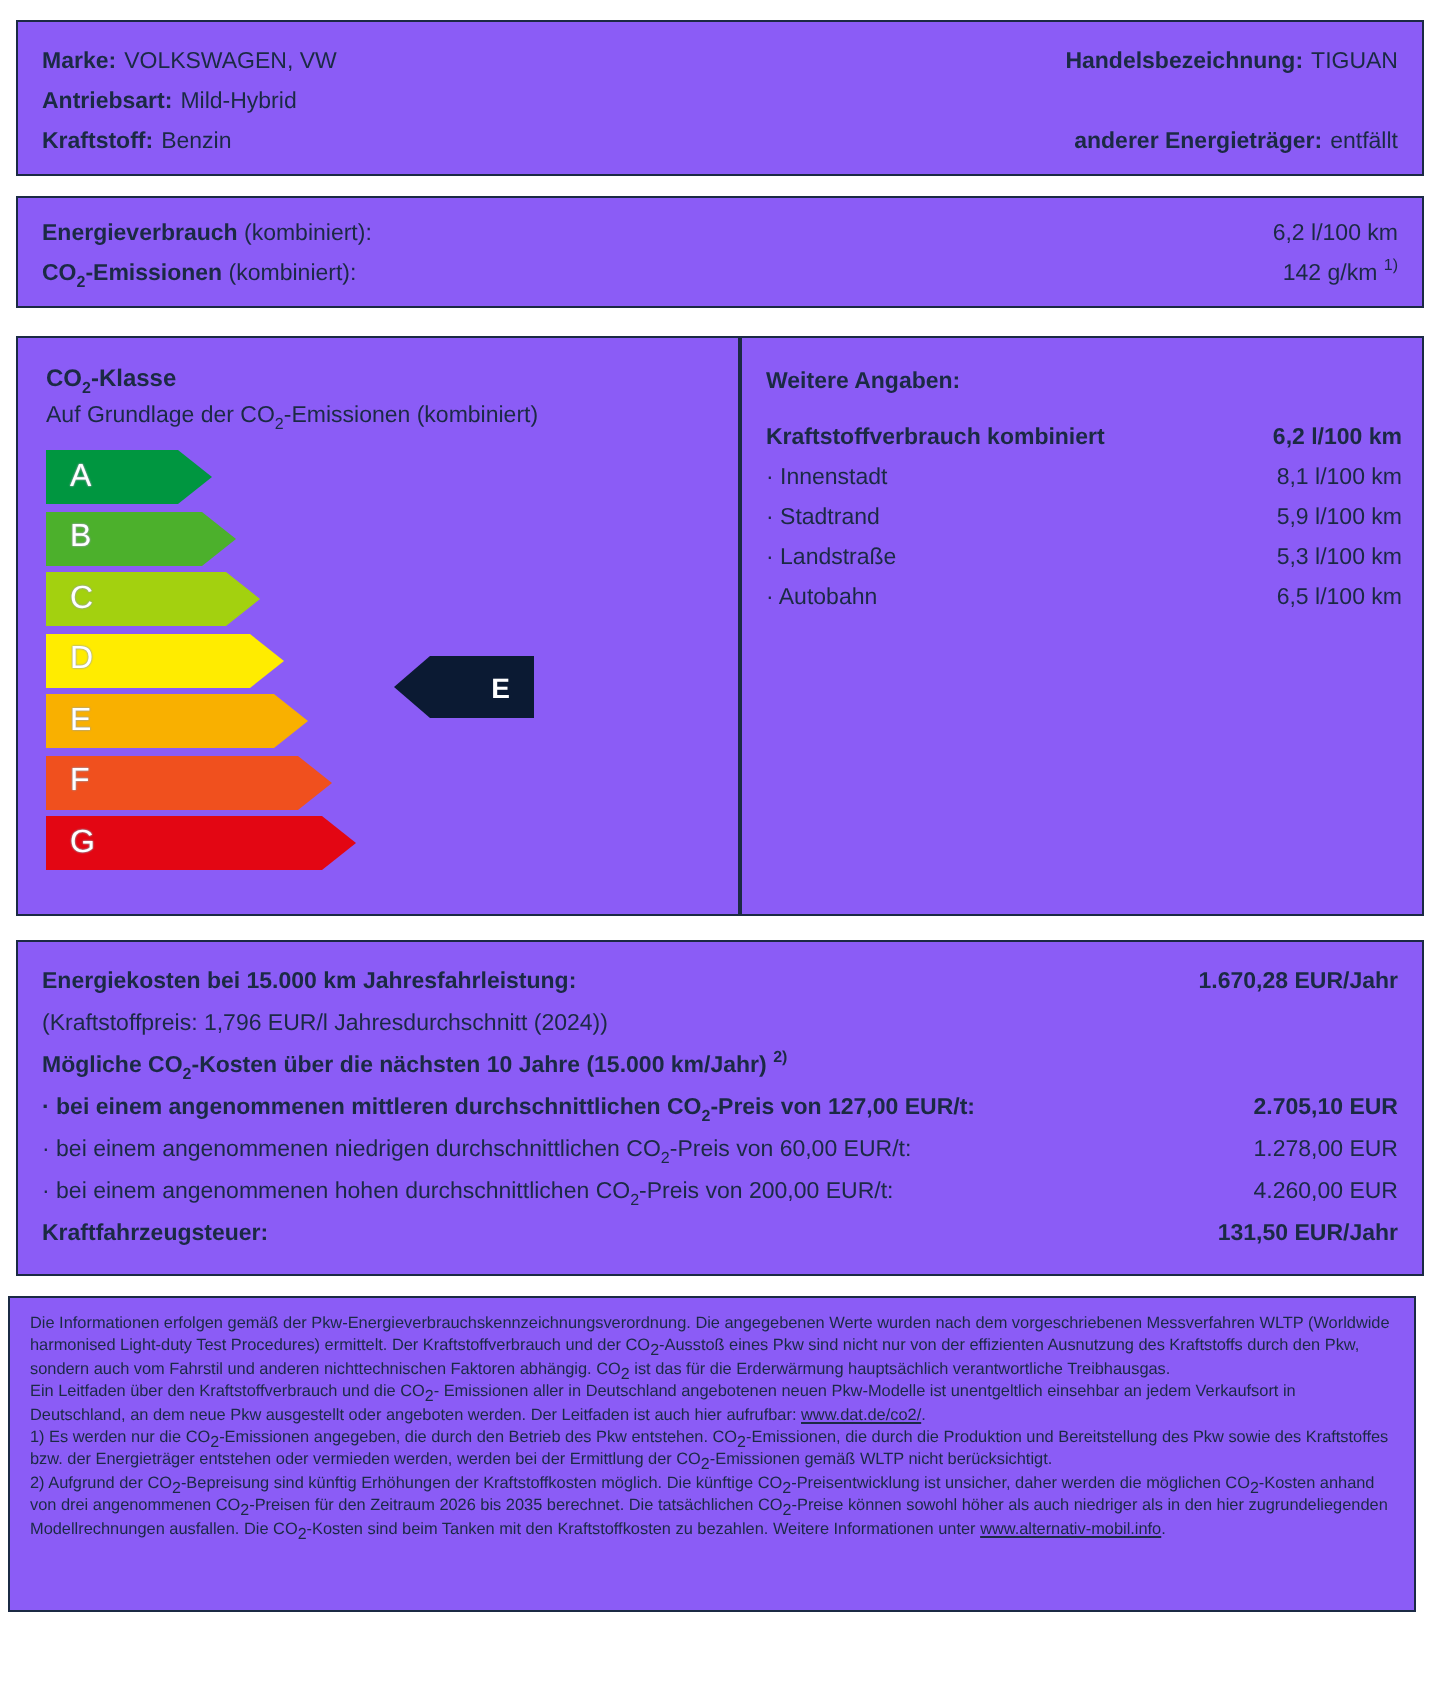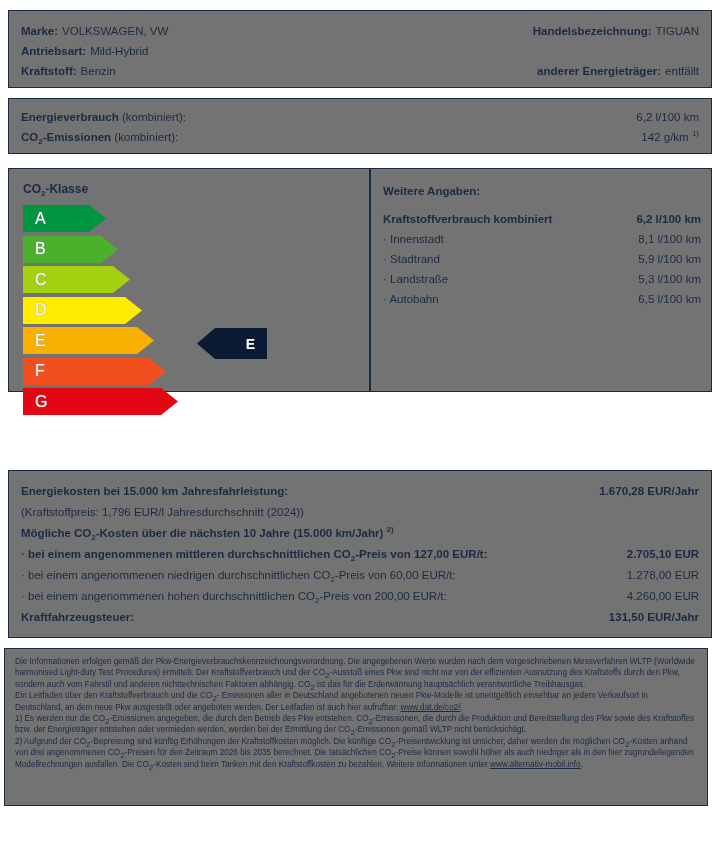--- a/index.html
+++ b/index.html
@@ -13,21 +13,21 @@
   }
   .page{
     position:relative;
     width:720px;height:841px;
     box-sizing:border-box;
     padding:0 8px;
   }
   .box{
     border:1.5px solid #1b2a44;
     box-sizing:border-box;
-    background:#737373;
+    background:#8b5cf6;
   }
   
   #ident{
     position:absolute;left:8px;top:10px;width:704px;height:78px;
     padding:10px 12px 0 12px;
   }
   .idrow{
     display:flex;justify-content:space-between;align-items:baseline;
     font-size:11.5px;line-height:20px;white-space:nowrap;
   }
@@ -43,21 +43,21 @@
     display:flex;justify-content:space-between;align-items:baseline;
     font-size:11.5px;line-height:20px;white-space:nowrap;gap:36px;
   }
   .consrow .left{font-weight:bold;}
   .consrow .left .light{font-weight:normal;}
   .consrow .right{font-weight:normal;}
   sub{font-size:8px;line-height:0;}
   sup{font-size:8px;line-height:0;}
   
   #co2box{
-    position:absolute;left:8px;top:168px;width:704px;height:224px;
+    position:absolute;left:8px;top:168px;width:704px;height:290px;
   }
   #co2left{
     position:absolute;left:0;top:0;width:360px;height:100%;
     padding:12px 0 0 14px;box-sizing:border-box;
   }
   .vdiv{
     position:absolute;left:360px;top:0;width:1.5px;height:100%;
     background:#1b2a44;
   }
   #co2title{font-size:12px;font-weight:bold;line-height:17px;}
@@ -160,20 +160,21 @@
       <div class="left"><span>CO</span><sub>2</sub><span>-Emissionen</span> <span class="light">(kombiniert):</span></div>
       <div class="right"><span>142 g/km</span> <sup>1)</sup></div>
     </div>
   </div>
 
   <div class="box" id="co2box">
     <div class="vdiv"></div>
 
     <div id="co2left">
       <div id="co2title"><span>CO</span><sub>2</sub><span>-Klasse</span></div>
+      <div id="co2sub"><span>Auf Grundlage der CO</span><sub>2</sub><span>-Emissionen (kombiniert)</span></div>
 
       <div class="scale" id="scale">
           <div class="band">
             <svg width="83" height="27" viewBox="0 0 83 27">
               <polygon points="0,0 66,0 83,13.5 66,27 0,27" fill="#009640"></polygon>
             </svg>
             <span class="letter">A</span>
           </div>
           <div class="band">
             <svg width="95" height="27" viewBox="0 0 95 27">

